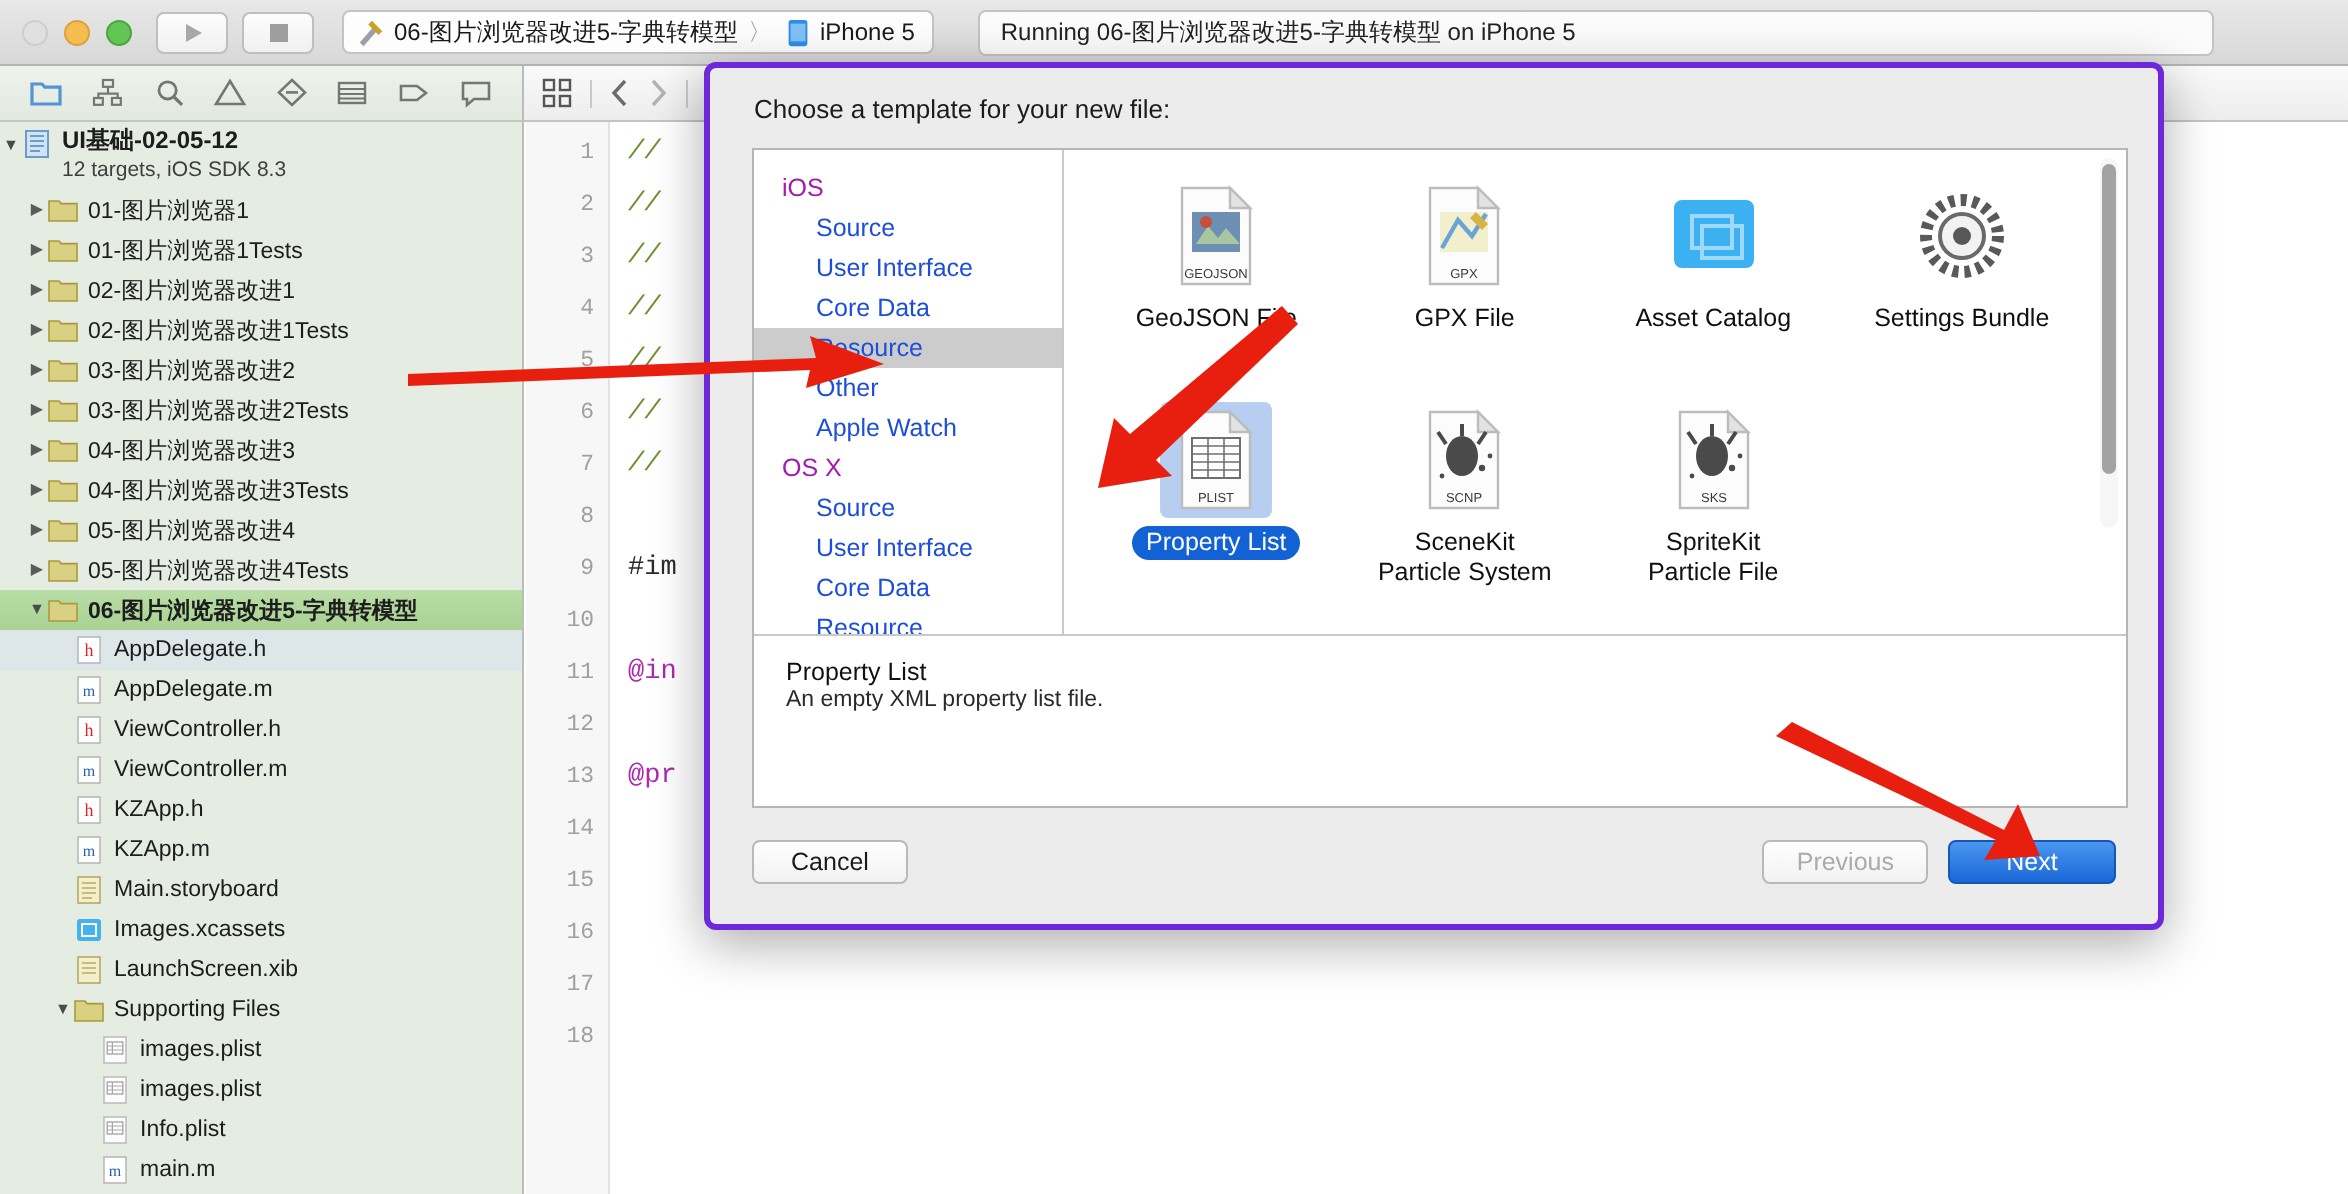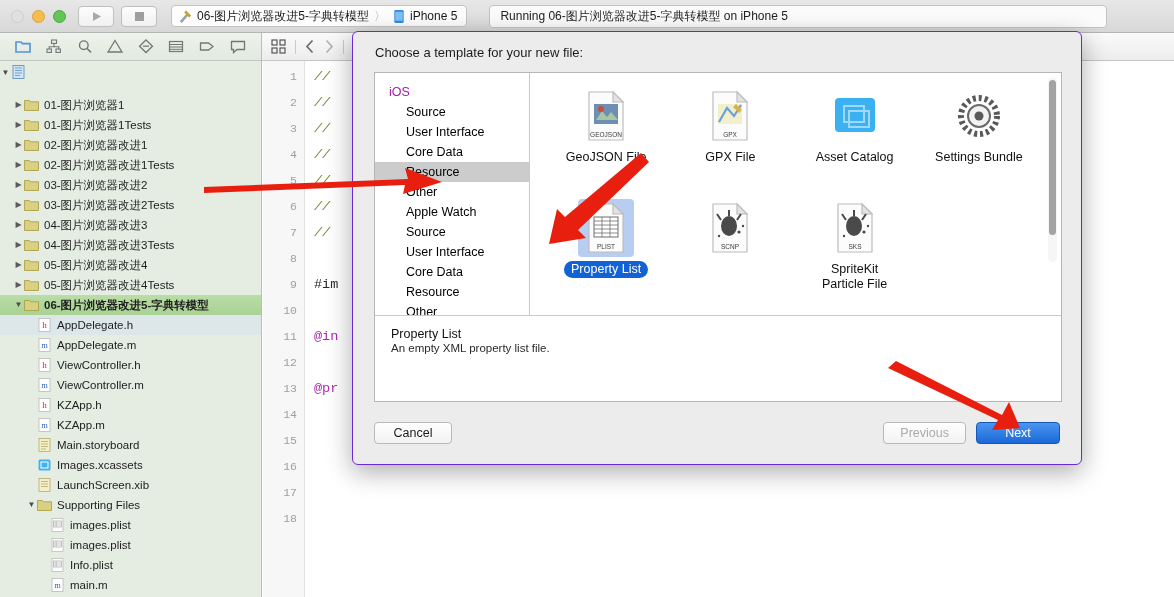--- a/index.html
+++ b/index.html
@@ -113,41 +113,41 @@
   .codearea { flex: 1; padding-top: 3px; padding-left: 9px; }
   .cline { height: 26px; line-height: 26px; font-size: 13.5px; white-space: pre; }
   .c-comment { color: #6f8f2e; font-style: italic; }
   .c-pre { color: #2b2b2b; }
   .c-kw { color: #ad2aad; }
 
   
   .modal {
     position: absolute; left: 352px; top: 31px; width: 730px; height: 434px;
     background: #ececec;
-    border: 1px solid #6d28d9; border-radius: 6px;
+    border: 3px solid #6d28d9; border-radius: 6px;
     box-shadow: 0 7px 26px rgba(0,0,0,.33);
     overflow: hidden;
   }
   .modal-title {
     position: absolute; left: 0; top: 0; width: 100%; height: 40px;
     display: flex; align-items: center; padding-left: 22px;
     font-size: 13px; color: #1c1c1c;
   }
   .modal-body {
     position: absolute; left: 21px; top: 40px; width: 688px; height: 330px;
     border: 1px solid #b6b6b6; background: #ffffff; display: flex; flex-direction: column;
   }
   .body-top { flex: 1; display: flex; min-height: 0; }
   .cats {
     width: 155px; flex: 0 0 155px; background: #ffffff;
     border-right: 1px solid #c9c9c9; padding-top: 9px;
     font-size: 12.5px; color: #111;
   }
   .cat-group { padding: 3px 0 3px 14px; font-size: 12.5px; color: #a21caf; }
-  .cat-item { padding: 3px 0 3px 31px; font-size: 12.5px; color: #000000; }
+  .cat-item { padding: 3px 0 3px 31px; font-size: 12.5px; color: #1d4ed8; }
   .cat-item.sel { background: #cccccc; }
 
   .tpl-wrap { flex: 1; position: relative; background: #ffffff; overflow: hidden; }
   .tpl-grid {
     position: absolute; left: 0; top: 0; right: 0; bottom: 0;
     padding: 14px 20px 0 14px;
     display: grid; grid-template-columns: repeat(4, 1fr);
     row-gap: 10px; justify-items: center;
   }
   .tpl {
@@ -294,20 +294,24 @@
     <div class="jb-sep"></div>
   </div>
 
   <div class="navigator">
     <div class="row" style="height:34px;align-items:flex-start;padding-top:2px;">
       <div class="tw open">▼</div>
       <svg class="icn" style="margin-top:2px" viewBox="0 0 15 14">
         <rect x="2" y="0.5" width="11" height="13" fill="#cfe4f7" stroke="#6f9cc4"></rect>
         <path d="M4 3h7M4 5.5h7M4 8h7M4 10.5h5" stroke="#6f9cc4" stroke-width=".9"></path>
       </svg>
+      <div style="display:flex;flex-direction:column;line-height:15px;">
+        <span class="proj-title">UI基础-02-05-12</span>
+        <span class="proj-sub">12 targets, iOS SDK 8.3</span>
+      </div>
     </div>
     <div id="tree-rows">
         <div class="row">
           <div class="sp" style="width: 13px;"></div>
           <div class="tw">▶</div>
           <svg class="icn" viewBox="0 0 15 14">
             <path d="M0.5 2.5h5l1 1.3h8v8.7h-14z" fill="#d9d082" stroke="#a89b3e" stroke-width=".8"></path>
           </svg>
           <span class="lbl">01-图片浏览器1</span>
         </div>
@@ -574,20 +578,21 @@
     <div class="modal-body">
       <div class="body-top">
         <div class="cats" id="cats">
             <div class="cat-group">iOS</div>
             <div class="cat-item">Source</div>
             <div class="cat-item">User Interface</div>
             <div class="cat-item">Core Data</div>
             <div class="cat-item sel">Resource</div>
             <div class="cat-item">Other</div>
             <div class="cat-item">Apple Watch</div>
+            <div class="cat-group">OS X</div>
             <div class="cat-item">Source</div>
             <div class="cat-item">User Interface</div>
             <div class="cat-item">Core Data</div>
             <div class="cat-item">Resource</div>
             <div class="cat-item">Other</div>
           </div>
         <div class="tpl-wrap">
           <div class="tpl-grid" id="tplgrid">
               <div class="tpl">
                 <div class="tpl-ico-box">
@@ -653,20 +658,21 @@
                     <path d="M6 2h24l10 10v38H6z" fill="#fcfcfc" stroke="#bcbcbc" stroke-width="1.2"></path>
                     <path d="M30 2l10 10H30z" fill="#e3e3e3" stroke="#bcbcbc" stroke-width="1.2"></path>
                     <ellipse cx="22" cy="24" rx="8" ry="10" fill="#4a4a4a"></ellipse>
                     <path d="M14 18 L10 12 M30 18 L34 12 M22 14 L22 8" stroke="#4a4a4a" stroke-width="2"></path>
                     <circle cx="32" cy="30" r="1.6" fill="#4a4a4a"></circle>
                     <circle cx="36" cy="24" r="1.2" fill="#4a4a4a"></circle>
                     <circle cx="12" cy="34" r="1.2" fill="#4a4a4a"></circle>
                     <text x="23" y="47" font-size="6.5" fill="#3a3a3a" text-anchor="middle" font-family="Liberation Sans, sans-serif">SCNP</text>
                   </svg>
                 </div>
+                <div class="tpl-name">SceneKit<br>Particle System</div>
               </div>
               <div class="tpl">
                 <div class="tpl-ico-box">
                   <svg width="46" height="52" viewBox="0 0 46 52">
                     <path d="M6 2h24l10 10v38H6z" fill="#fcfcfc" stroke="#bcbcbc" stroke-width="1.2"></path>
                     <path d="M30 2l10 10H30z" fill="#e3e3e3" stroke="#bcbcbc" stroke-width="1.2"></path>
                     <ellipse cx="22" cy="24" rx="8" ry="10" fill="#4a4a4a"></ellipse>
                     <path d="M14 18 L10 12 M30 18 L34 12 M22 14 L22 8" stroke="#4a4a4a" stroke-width="2"></path>
                     <circle cx="32" cy="30" r="1.6" fill="#4a4a4a"></circle>
                     <circle cx="36" cy="24" r="1.2" fill="#4a4a4a"></circle>

